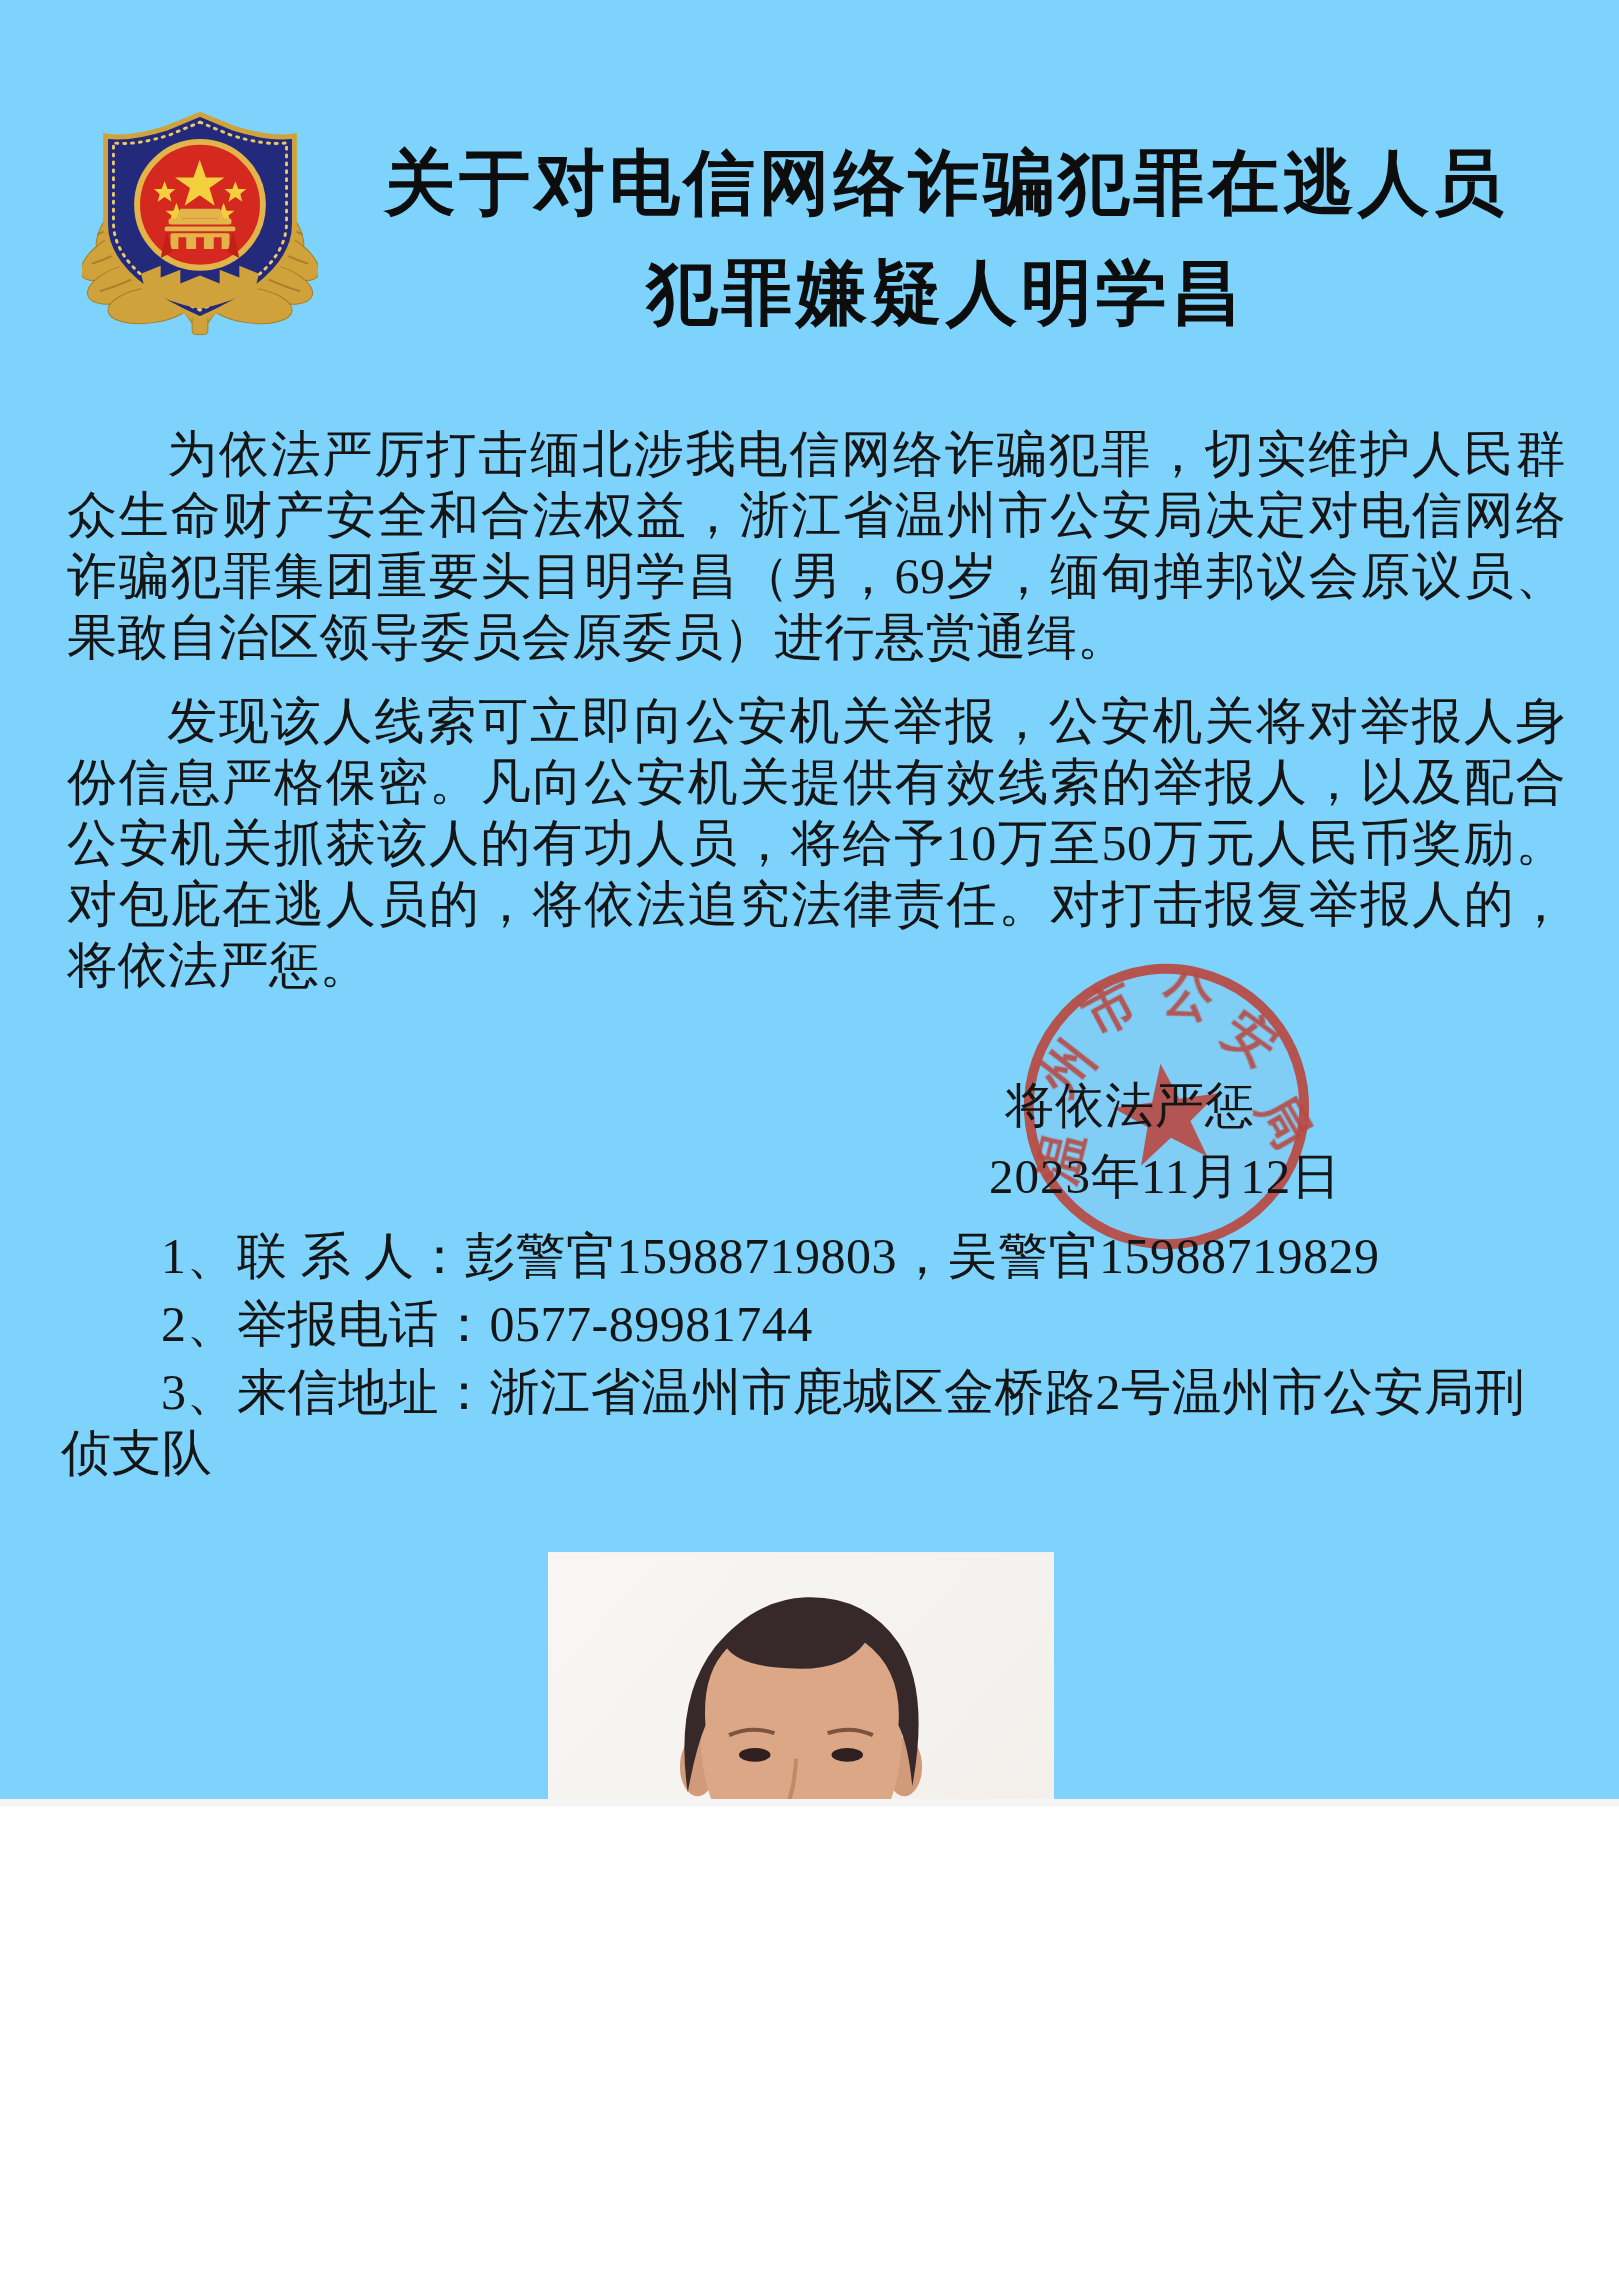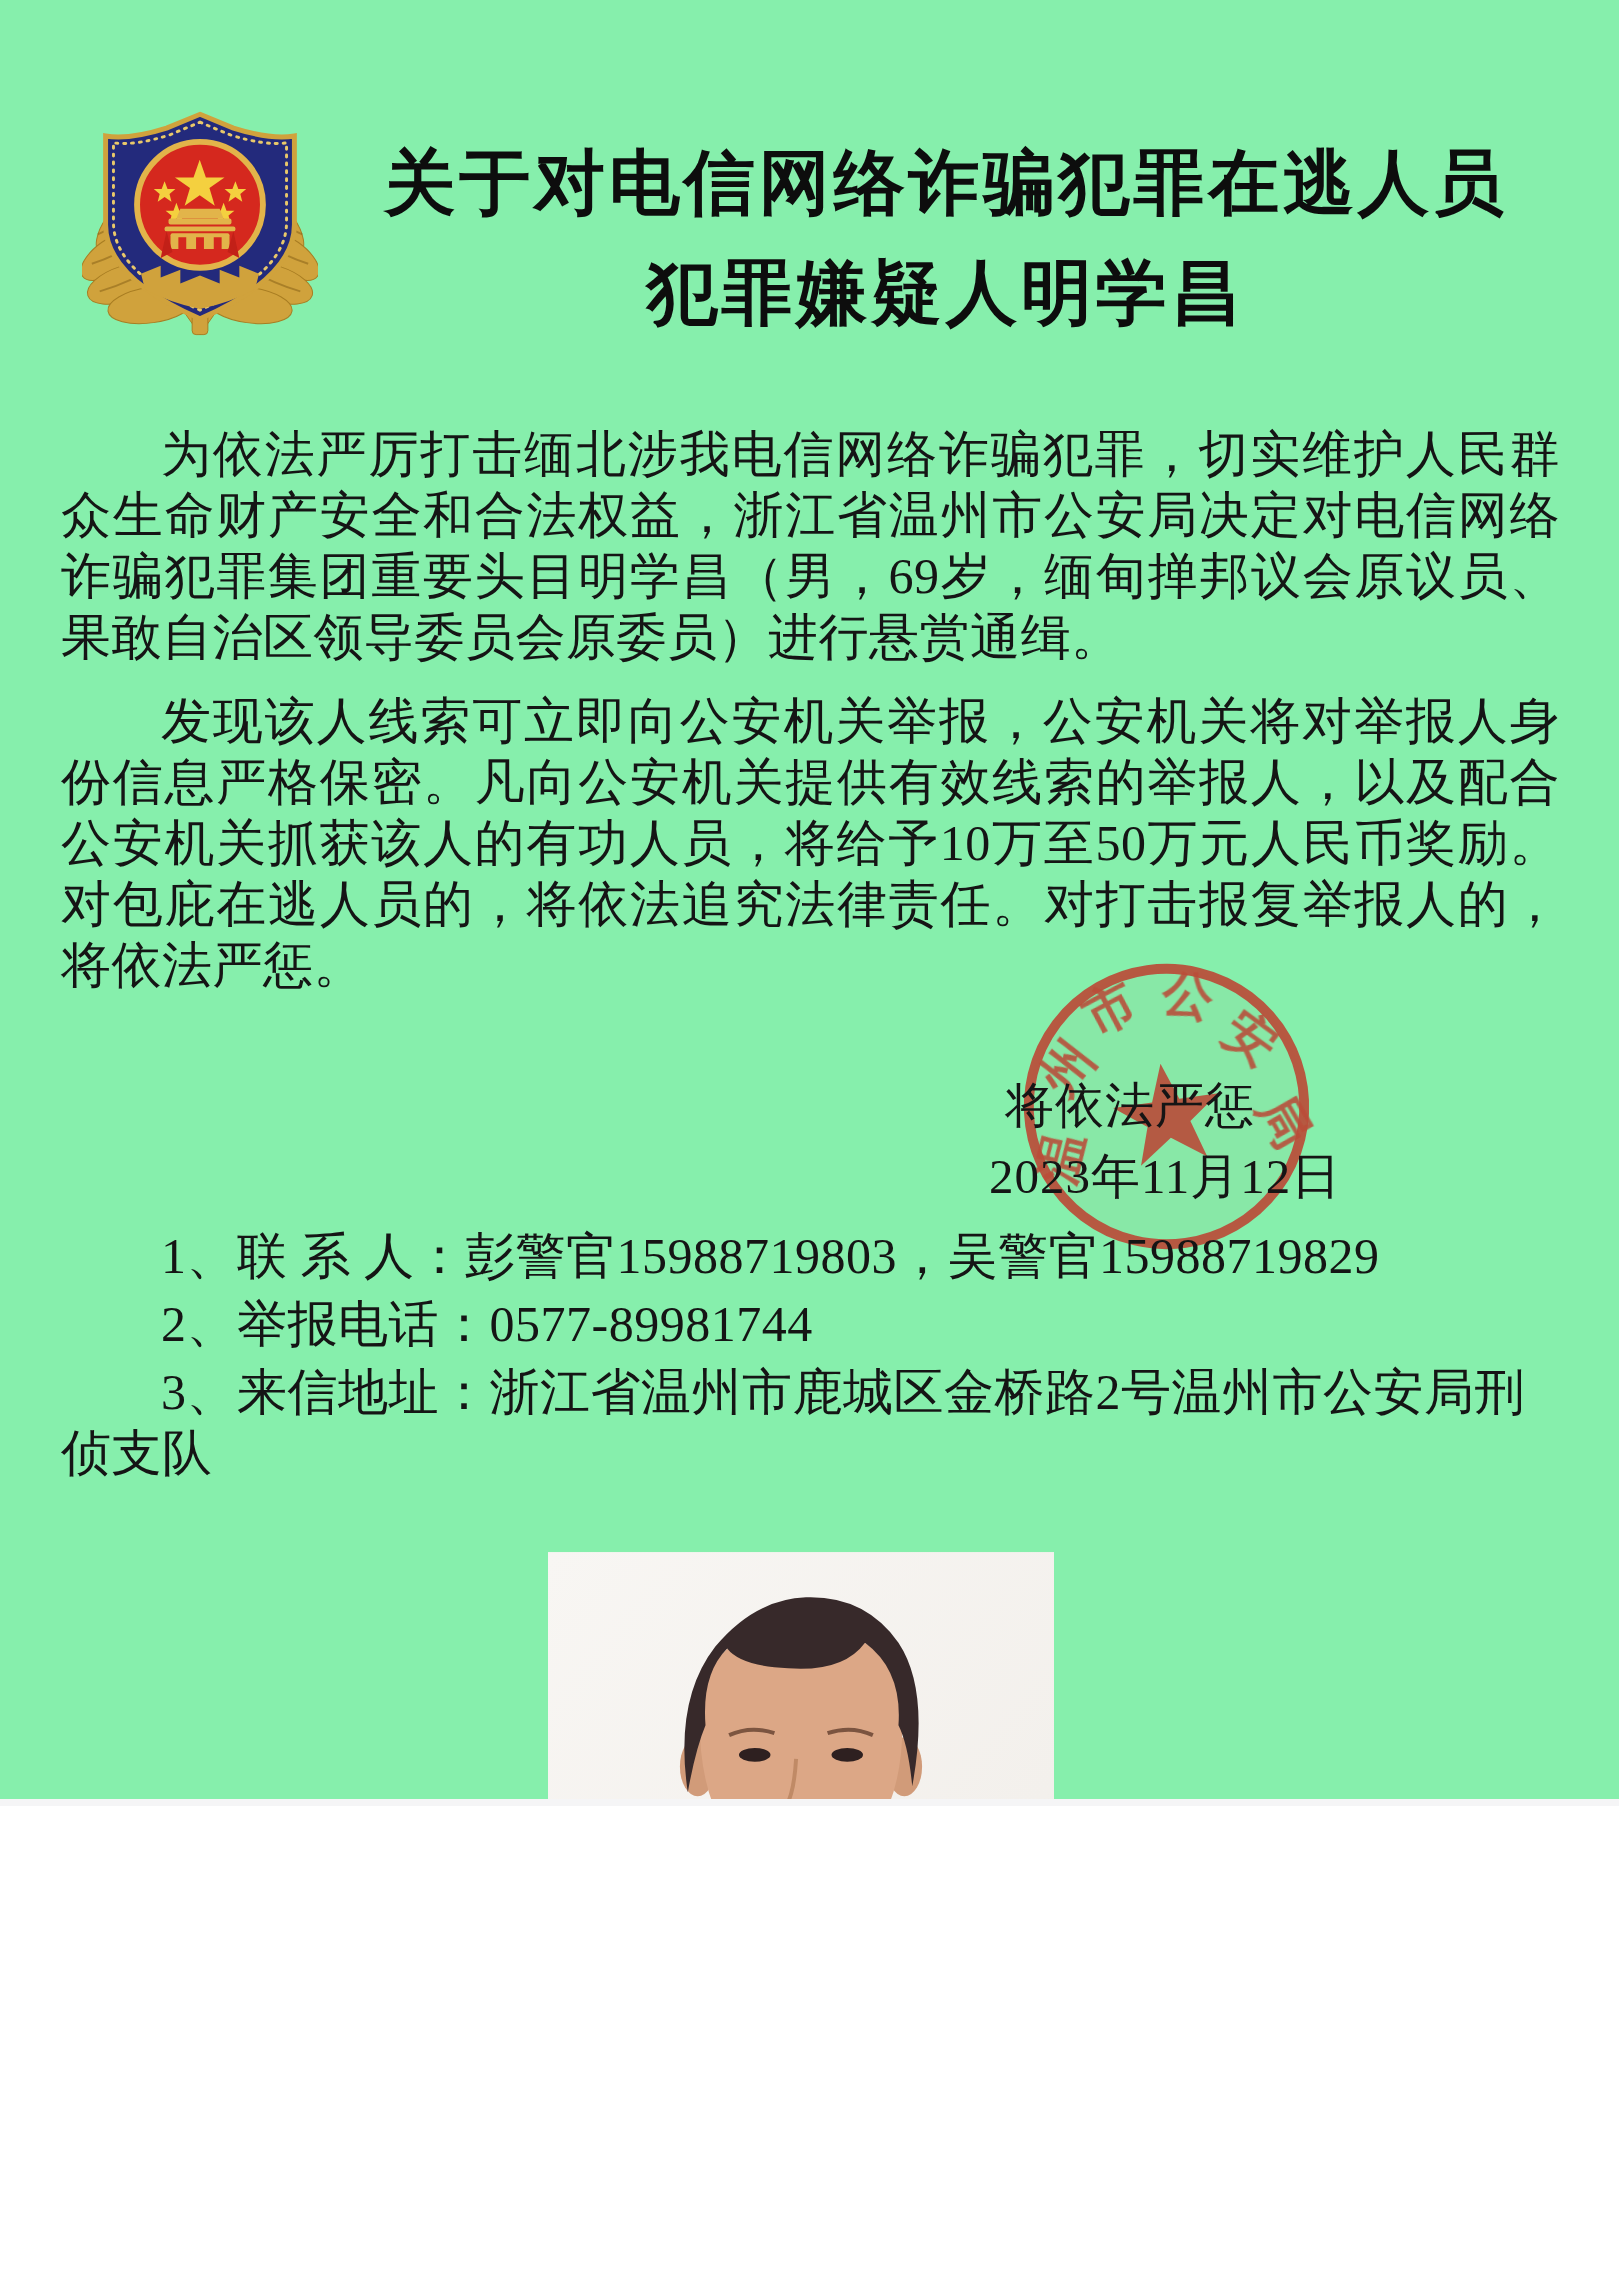--- a/index.html
+++ b/index.html
@@ -1,31 +1,31 @@
 <!DOCTYPE html>
 <html><head>
 <meta charset="utf-8">
 <style>
   html,body{margin:0;padding:0;background:#ffffff;}
   .page{
     position:relative;
     width:1619px;height:1806px;
-    background:#86efac;
+    background:#7dd3fc;
     overflow:hidden;
     font-family:"Liberation Serif","DejaVu Serif",serif;
     color:#151515;
   }
   .emblem{position:absolute;left:82px;top:108px;width:236px;height:229px;}
   .title-block{
     position:absolute;left:340px;top:128px;width:1212px;
     text-align:center;font-weight:700;
     font-size:71px;line-height:110px;letter-spacing:3.9px;
     color:#0d0d0d;
   }
-  .body-block{position:absolute;left:61px;top:424px;width:1499px;}
+  .body-block{position:absolute;left:67px;top:424px;width:1499px;}
   .body-block p{
     margin:0;font-size:50px;line-height:61px;
     text-align:justify;text-justify:inter-ideograph;
     text-indent:100px;letter-spacing:0.5px;
   }
   .body-block p + p{margin-top:23px;}
   .seal{position:absolute;left:1017px;top:957px;width:299px;height:299px;opacity:0.9;}
   .issuer-line{position:absolute;left:1005px;top:1078px;font-size:49px;line-height:55px;letter-spacing:1px;}
   .date-line{position:absolute;left:989px;top:1149px;font-size:49px;line-height:55px;letter-spacing:1px;text-align:right;}
   .contact-list{position:absolute;left:61px;top:1226px;width:1499px;}

